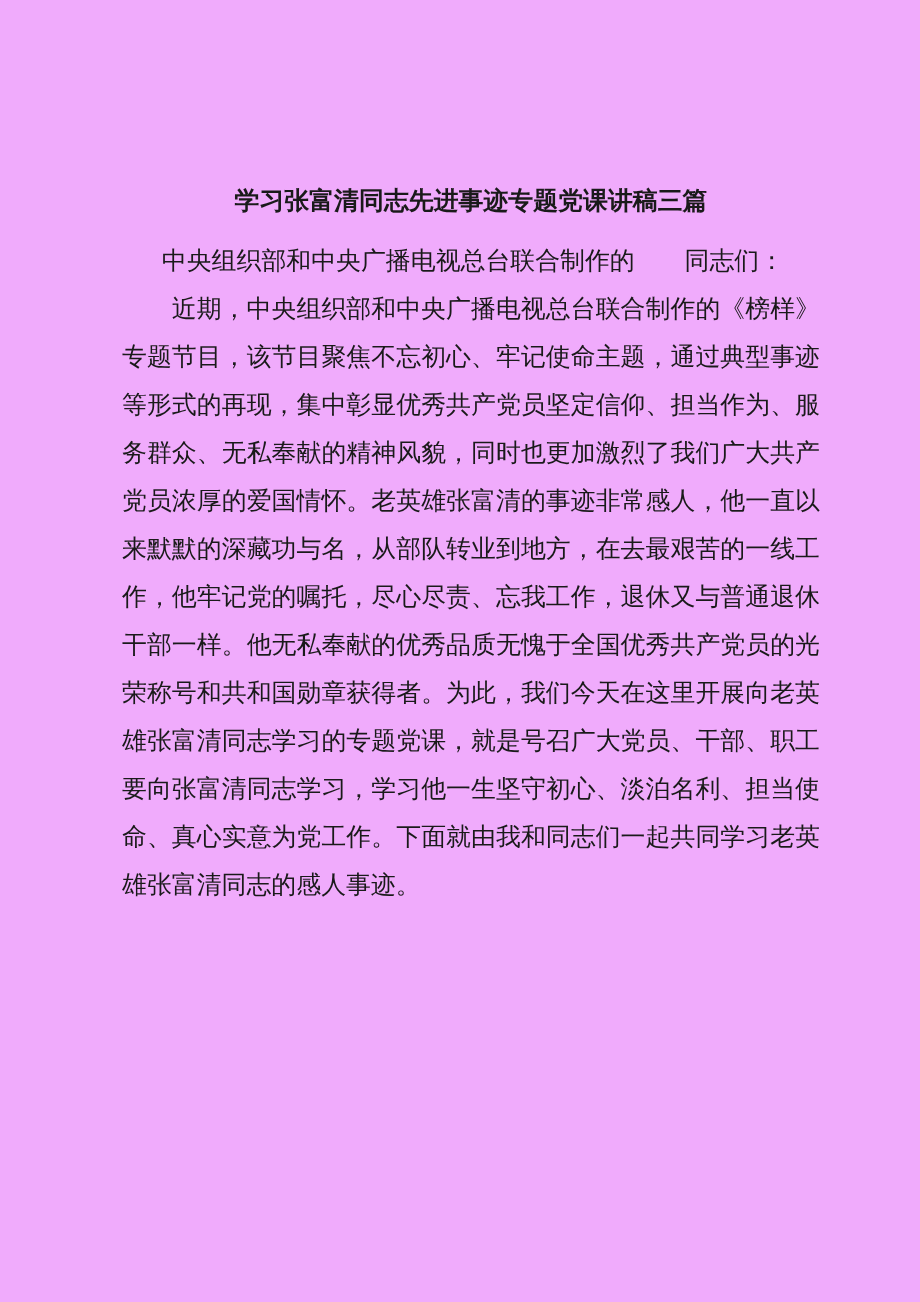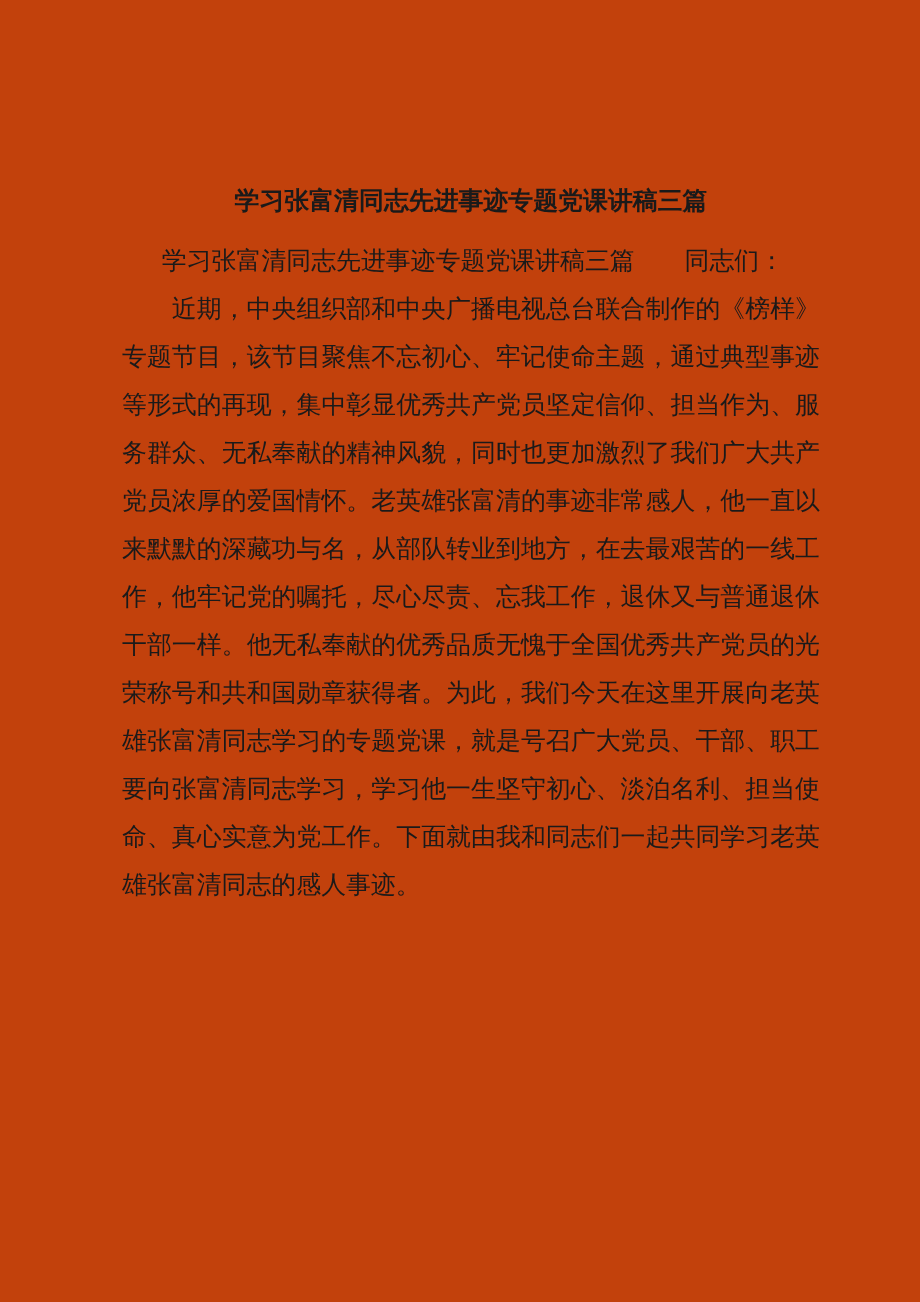--- a/index.html
+++ b/index.html
@@ -11,21 +11,21 @@
     width: 920px;
     height: 1302px;
     overflow: hidden;
     position: relative;
   }
   .page {
     box-sizing: border-box;
     width: 920px;
     height: 1302px;
     padding: 186px 100px 0 122px;
-    background: #c2410c;
+    background: #f0abfc;
     font-family: "DejaVu Serif", "Liberation Serif", serif;
     color: #1a1a1a;
   }
   .doc-title {
     width: 698px;
     margin: 0 0 21px 0;
     font-size: 24.9px;
     font-weight: 700;
     line-height: 30px;
     text-align: center;
@@ -45,17 +45,17 @@
     text-indent: 1.6em;
     text-align: left;
   }
 </style>
 </head>
 <body>
 
 <div class="page">
   <h1 class="doc-title">学习张富清同志先进事迹专题党课讲稿三篇</h1>
 
-  <p class="doc-para intro">学习张富清同志先进事迹专题党课讲稿三篇　　同志们：</p>
+  <p class="doc-para intro">中央组织部和中央广播电视总台联合制作的　　同志们：</p>
 
   <p class="doc-para">近期，中央组织部和中央广播电视总台联合制作的《榜样》专题节目，该节目聚焦不忘初心、牢记使命主题，通过典型事迹等形式的再现，集中彰显优秀共产党员坚定信仰、担当作为、服务群众、无私奉献的精神风貌，同时也更加激烈了我们广大共产党员浓厚的爱国情怀。老英雄张富清的事迹非常感人，他一直以来默默的深藏功与名，从部队转业到地方，在去最艰苦的一线工作，他牢记党的嘱托，尽心尽责、忘我工作，退休又与普通退休干部一样。他无私奉献的优秀品质无愧于全国优秀共产党员的光荣称号和共和国勋章获得者。为此，我们今天在这里开展向老英雄张富清同志学习的专题党课，就是号召广大党员、干部、职工要向张富清同志学习，学习他一生坚守初心、淡泊名利、担当使命、真心实意为党工作。下面就由我和同志们一起共同学习老英雄张富清同志的感人事迹。</p>
 
 </div>
 
 </body></html>

